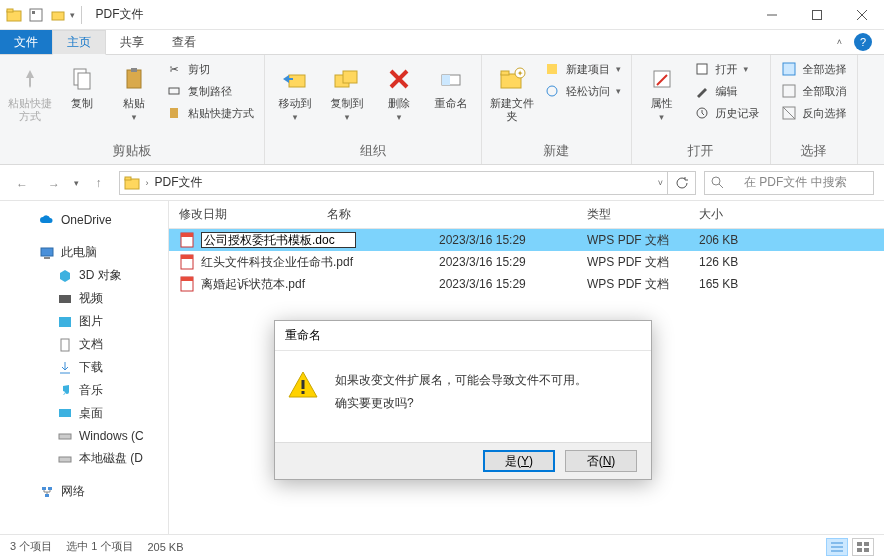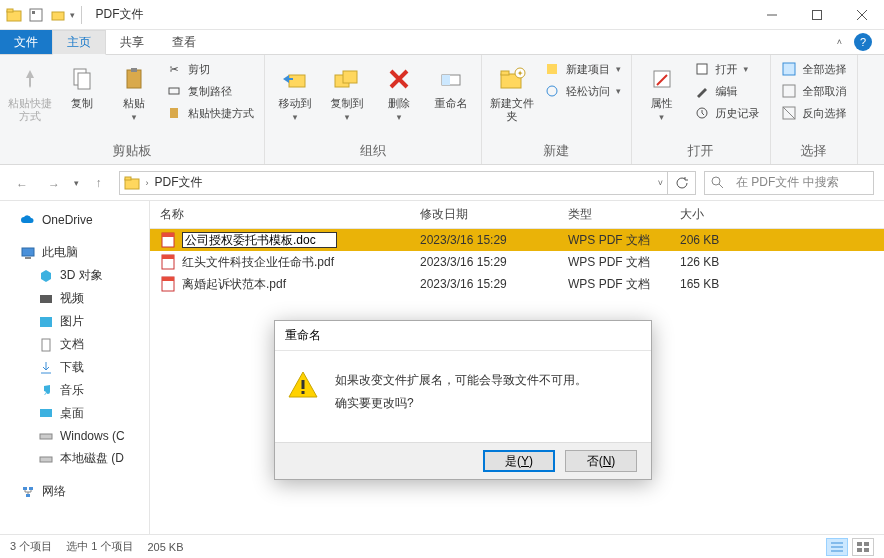--- a/index.html
+++ b/index.html
@@ -27,33 +27,33 @@
 .small-btns { display: flex; flex-direction: column; gap: 2px; }
 .small-btn { display: flex; align-items: center; gap: 6px; padding: 2px 4px; font-size: 11px; color: #444; }
 .small-btn .icon { width: 16px; height: 16px; display: flex; align-items: center; justify-content: center; }
 .addrbar { height: 36px; border-bottom: 1px solid #e5e5e5; display: flex; align-items: center; padding: 0 10px; gap: 8px; }
 .nav-arrow { width: 24px; height: 24px; display: flex; align-items: center; justify-content: center; color: #888; }
 .addr-box { flex: 1; height: 24px; border: 1px solid #ccc; display: flex; align-items: center; padding: 0 4px; gap: 6px; }
 .addr-folder-icon { width: 16px; height: 16px; }
 .addr-text { font-size: 12px; color: #333; }
 .addr-box .dropdown-arrow { margin-left: auto; color: #666; }
 .refresh-btn { width: 28px; height: 24px; border: 1px solid #ccc; border-left: none; display: flex; align-items: center; justify-content: center; color: #555; }
-.search-box { width: 170px; height: 24px; border: 1px solid #ccc; display: flex; align-items: center; padding: 0 6px; gap: 12px; color: #888; }
-.content { display: flex; height: 333px; }
+.search-box { width: 170px; height: 24px; border: 1px solid #ccc; display: flex; align-items: center; padding: 0 6px; gap: 20px; color: #888; }
+.content { display: flex; height: 333px; padding-left: 19px; }
 .nav-pane { width: 150px; border-right: 1px solid #e5e5e5; overflow: hidden; padding-top: 8px; }
 .tree-item { display: flex; align-items: center; gap: 6px; padding: 3px 4px 3px 16px; font-size: 12px; color: #333; }
 .tree-item.root { padding-left: 20px; }
 .tree-item.child { padding-left: 38px; }
 .tree-icon { width: 16px; height: 16px; display: flex; align-items: center; justify-content: center; }
 .file-pane { flex: 1; display: flex; flex-direction: column; }
 .col-headers { height: 28px; border-bottom: 1px solid #e5e5e5; display: flex; align-items: center; font-size: 12px; color: #444; }
 .col-h { padding: 0 10px; border-right: 1px solid transparent; }
 .file-list { flex: 1; }
 .file-row { height: 22px; display: flex; align-items: center; font-size: 12px; color: #333; }
-.file-row.selected { background: #eab308; }
+.file-row.selected { background: #7dd3fc; }
 .cell { padding: 0 10px; overflow: hidden; white-space: nowrap; }
 .cell.name { display: flex; align-items: center; gap: 6px; }
 .file-icon { width: 16px; height: 16px; display: flex; align-items: center; justify-content: center; }
 .rename-input { border: 1px solid #333; padding: 0 2px; font-size: 12px; background: #fff; height: 16px; width: 155px; }
 .statusbar { height: 24px; border-top: 1px solid #e5e5e5; display: flex; align-items: center; padding: 0 10px; gap: 14px; font-size: 11px; color: #555; background: #fff; }
 .statusbar-right { margin-left: auto; display: flex; gap: 4px; }
 .view-btn { width: 22px; height: 18px; border: 1px solid #ccc; display: flex; align-items: center; justify-content: center; }
 .view-btn.active { background: #cce8ff; border-color: #99d1ff; }
 .dialog { position: absolute; left: 274px; top: 320px; width: 378px; height: 160px; background: #fff; border: 1px solid #aaa; box-shadow: 0 4px 20px rgba(0,0,0,0.3); }
 .dialog-title { height: 30px; background: #fff; border-bottom: 1px solid #e5e5e5; display: flex; align-items: center; padding: 0 10px; font-size: 12px; }
@@ -473,22 +473,22 @@
             <rect x="5" y="9" width="4" height="3" fill="#4a90d9"></rect>
             <path d="M4 5v2h6V5M7 7v2" stroke="#888" fill="none"></path>
           </svg>
         </div>
         <span>网络</span>
       </div>
   </div>
 
   <div class="file-pane">
     <div class="col-headers">
+      <div class="col-h c-date">修改日期</div>
       <div class="col-h c-name">名称</div>
-      <div class="col-h c-date">修改日期</div>
       <div class="col-h c-type">类型</div>
       <div class="col-h c-size">大小</div>
     </div>
     <div class="file-list" id="file-list">
         <div class="file-row selected">
           <div class="cell name c-name">
             <div class="file-icon">
               <svg width="16" height="16">
                 <rect x="2" y="1" width="12" height="14" fill="#fff" stroke="#c33"></rect>
                 <rect x="2" y="1" width="12" height="4" fill="#e74c3c"></rect>

